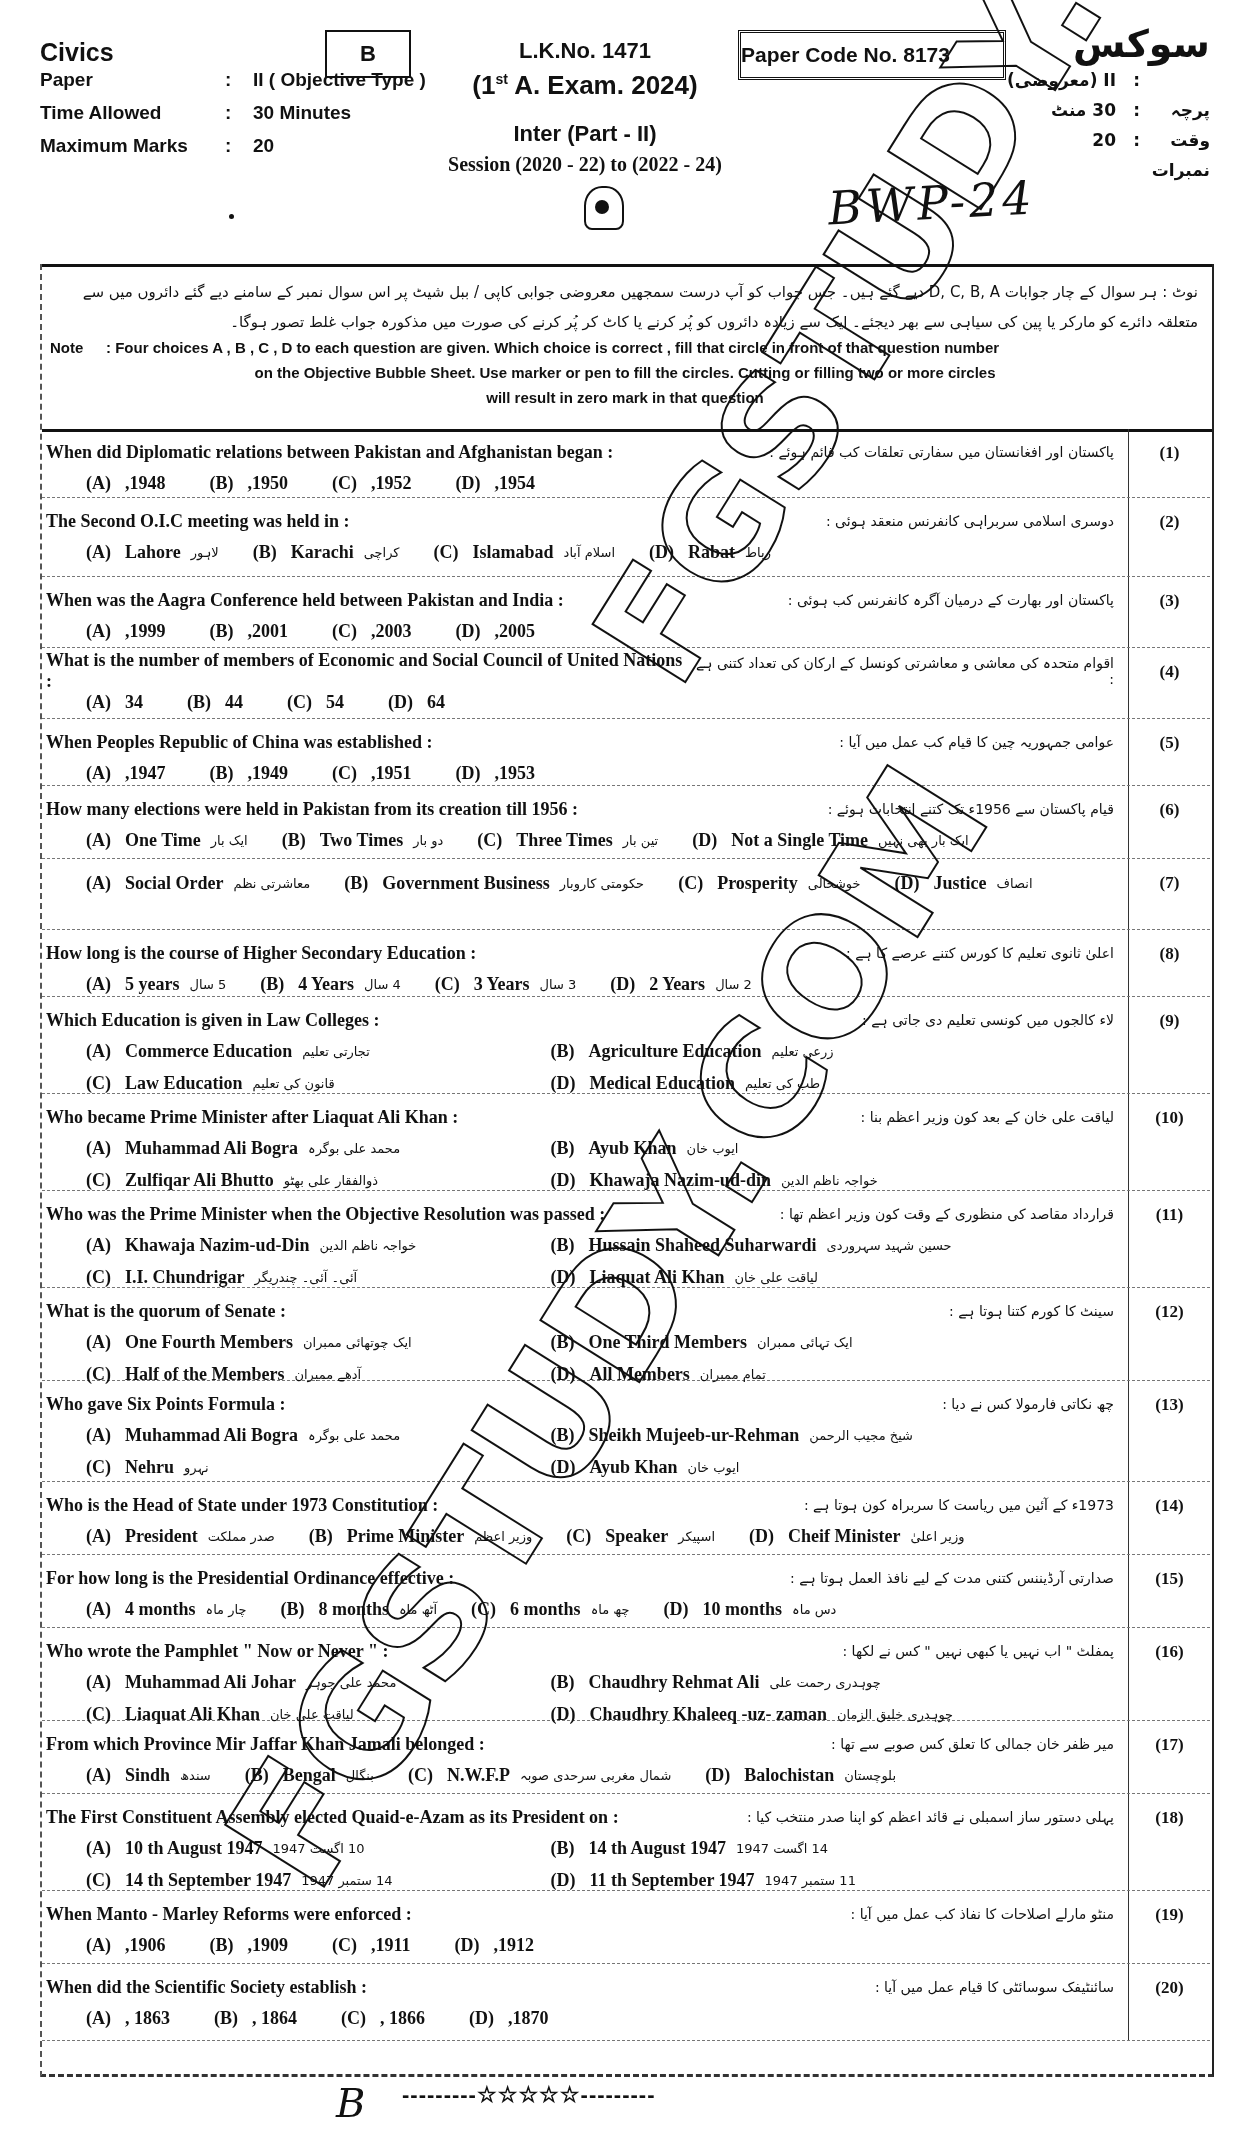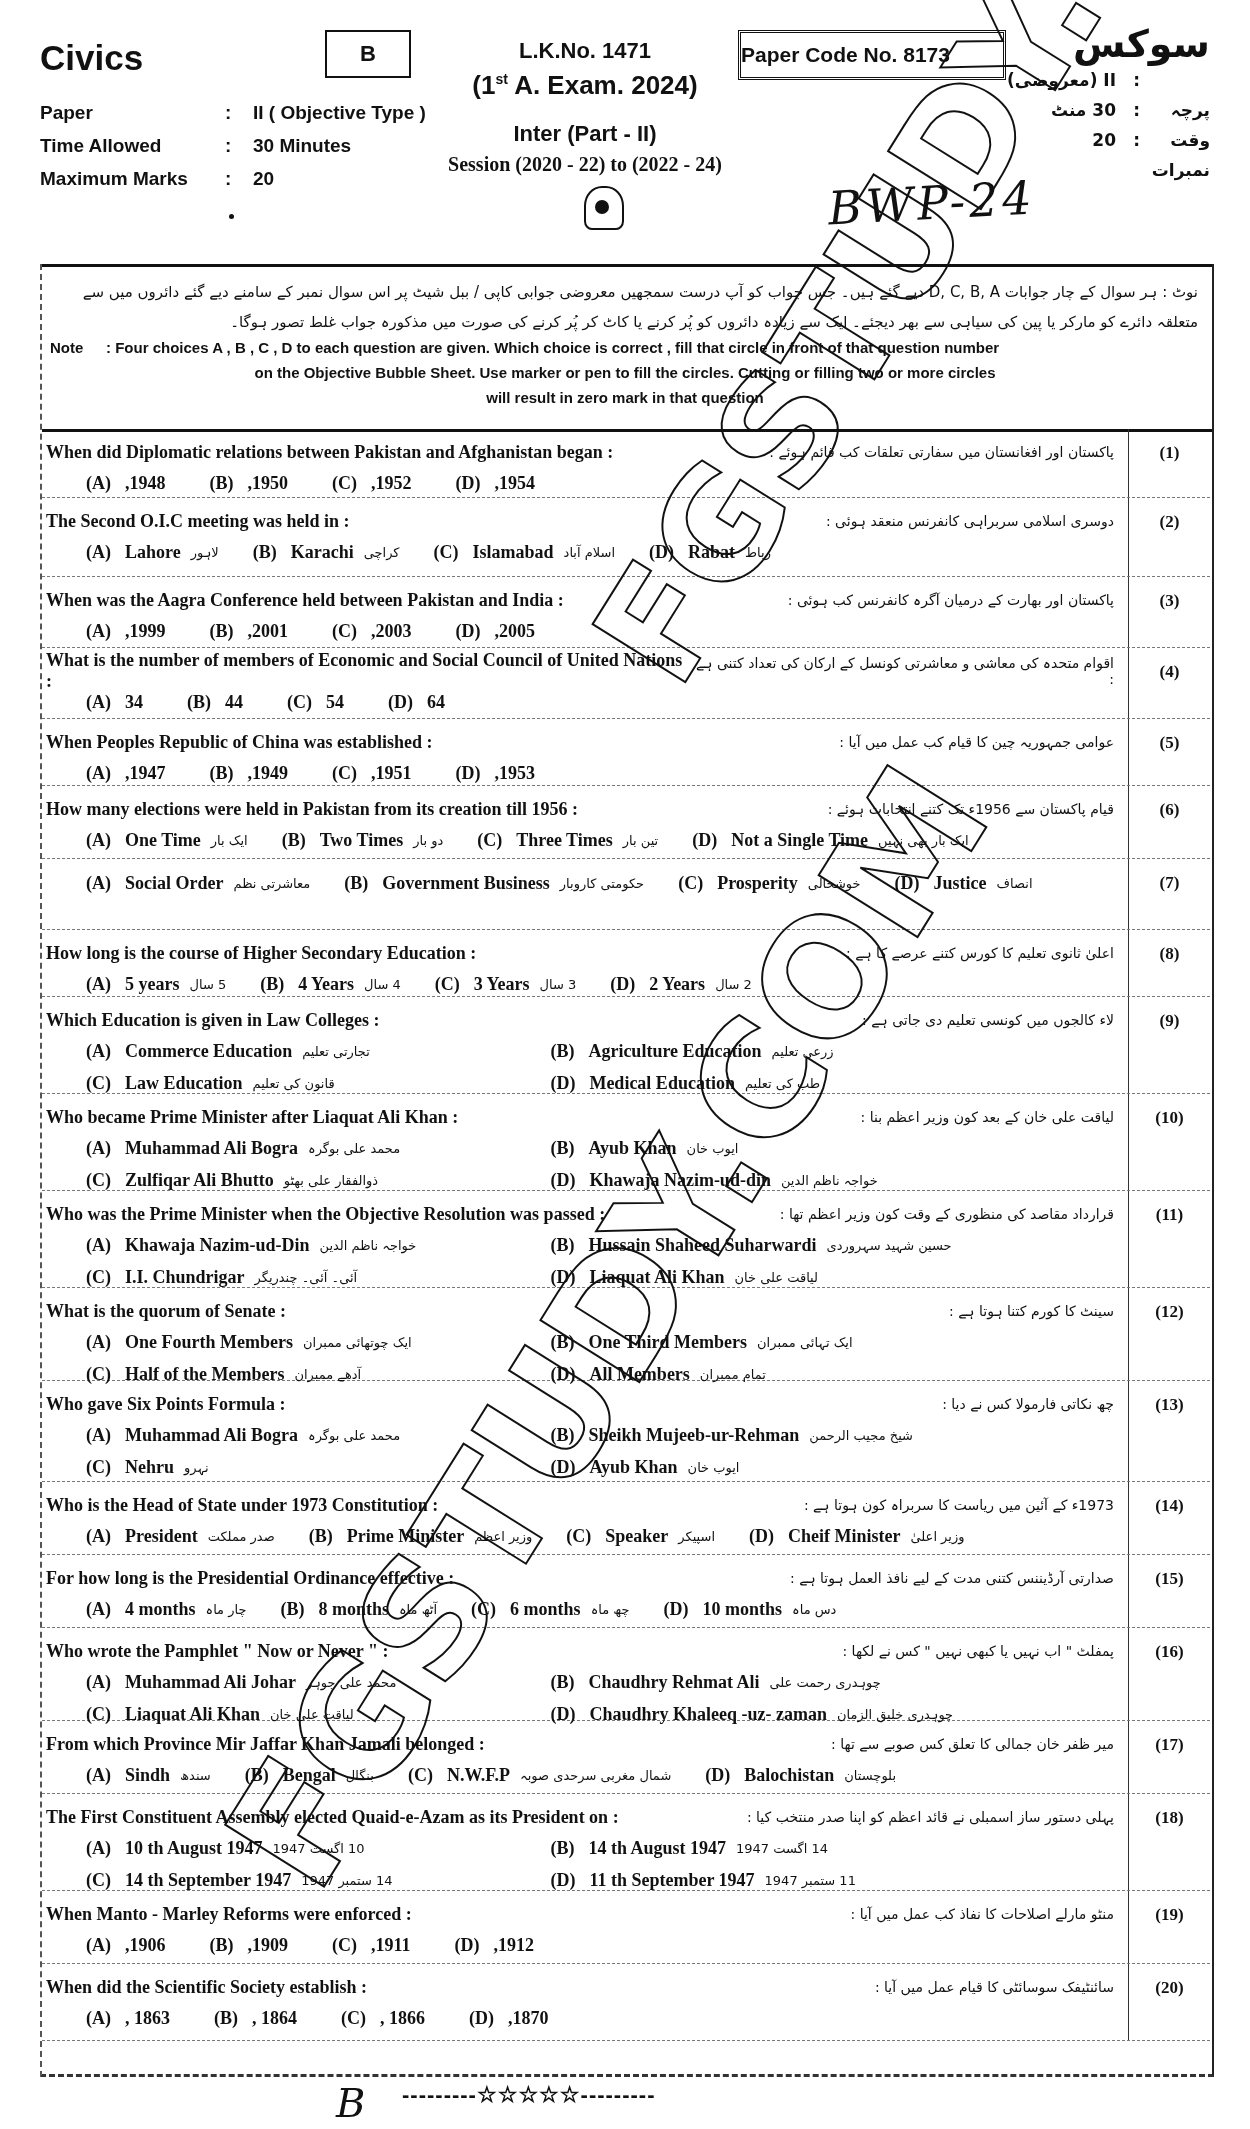--- a/index.html
+++ b/index.html
@@ -1,19 +1,19 @@
 <!DOCTYPE html>
 <html><head>
 <meta charset="utf-8">
 <style>
   html, body { margin:0; padding:0; background:#ffffff; }
   body { width:1250px; height:2129px; position:relative; overflow:hidden; color:#111; font-family:"Liberation Sans", sans-serif; }
   .hdr { position:absolute; }
   .hdr-left { left:40px; top:38px; font-weight:bold; }
-  .subject { font-size:35px; font-weight:bold; margin-bottom:24px; }
+  .subject { font-size:25px; font-weight:bold; margin-bottom:2px; }
   .meta-row { font-size:19px; font-weight:bold; height:33px; display:flex; }
   .meta-row .k { width:185px; }
   .meta-row .c { width:28px; }
   .b-box { position:absolute; left:325px; top:30px; width:82px; height:44px; border:2px solid #111; font-size:22px; font-weight:bold; text-align:center; line-height:44px; }
   .hdr-mid { left:420px; top:38px; width:330px; text-align:center; font-weight:bold; }
   .lk { font-size:22px; margin-bottom:6px; }
   .exam { font-size:26px; margin-bottom:20px; }
   .exam sup { font-size:14px; }
   .inter { font-size:22px; margin-bottom:6px; }
   .session { font-family:"Liberation Serif", serif; font-size:20px; font-weight:bold; }

